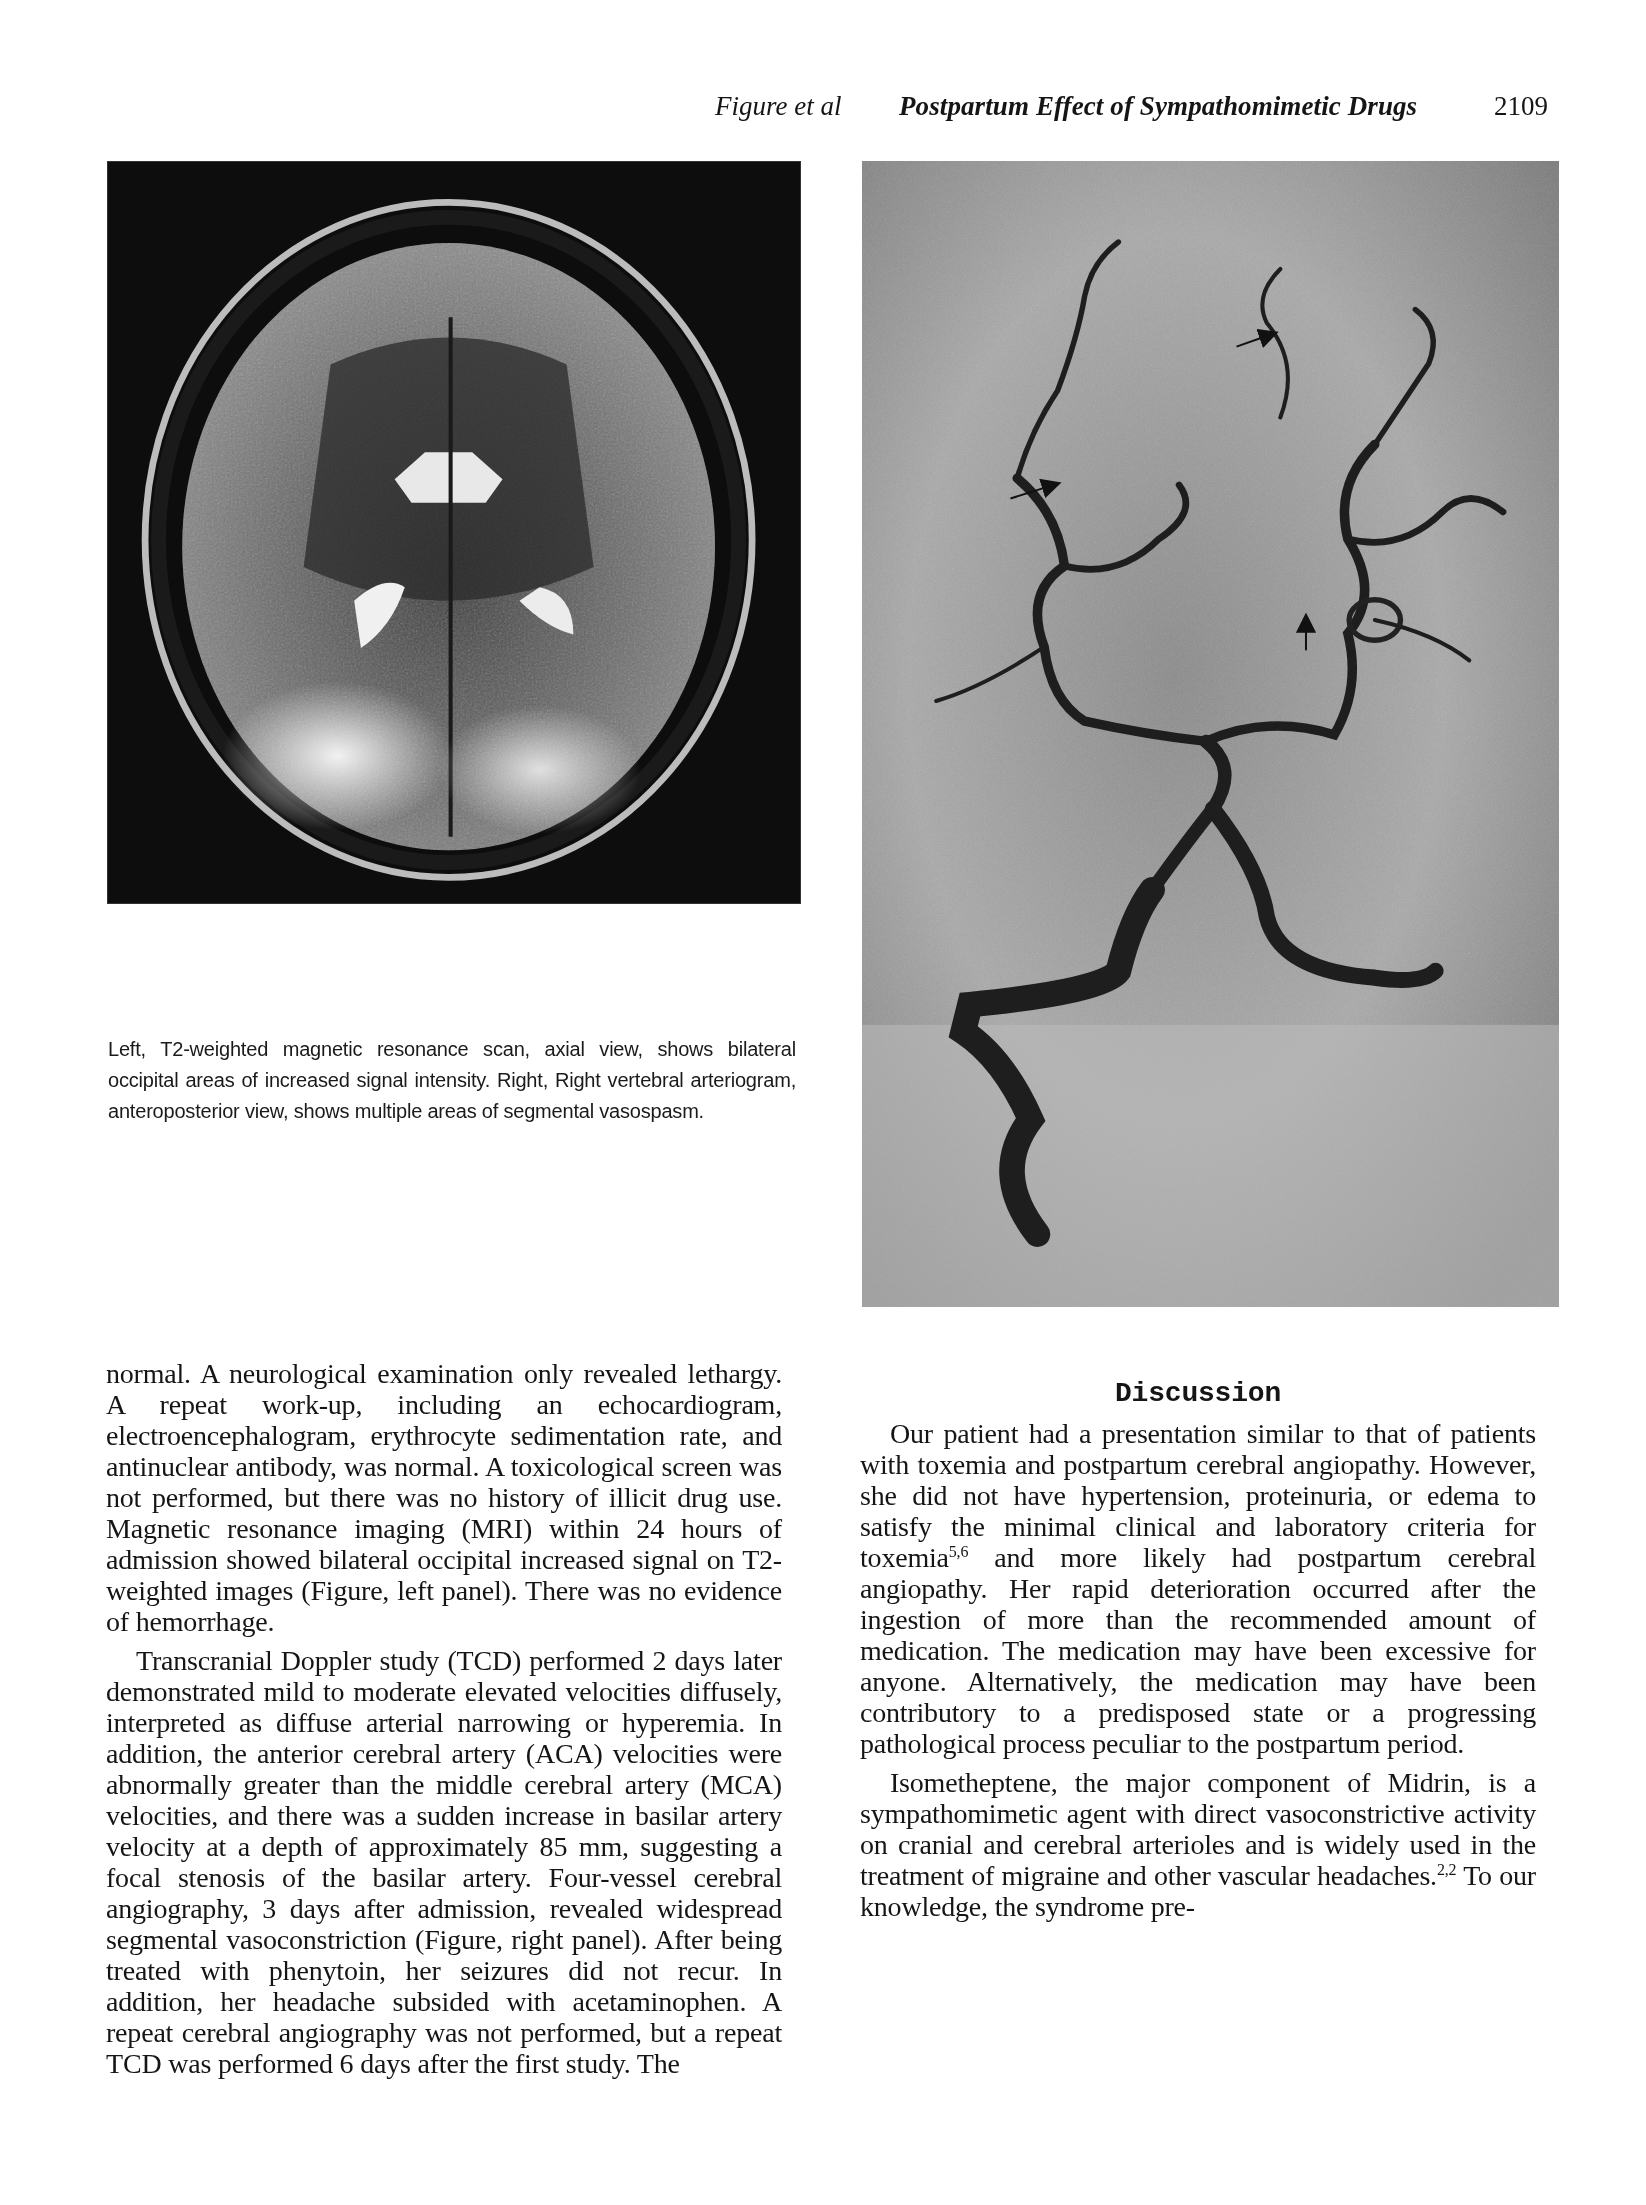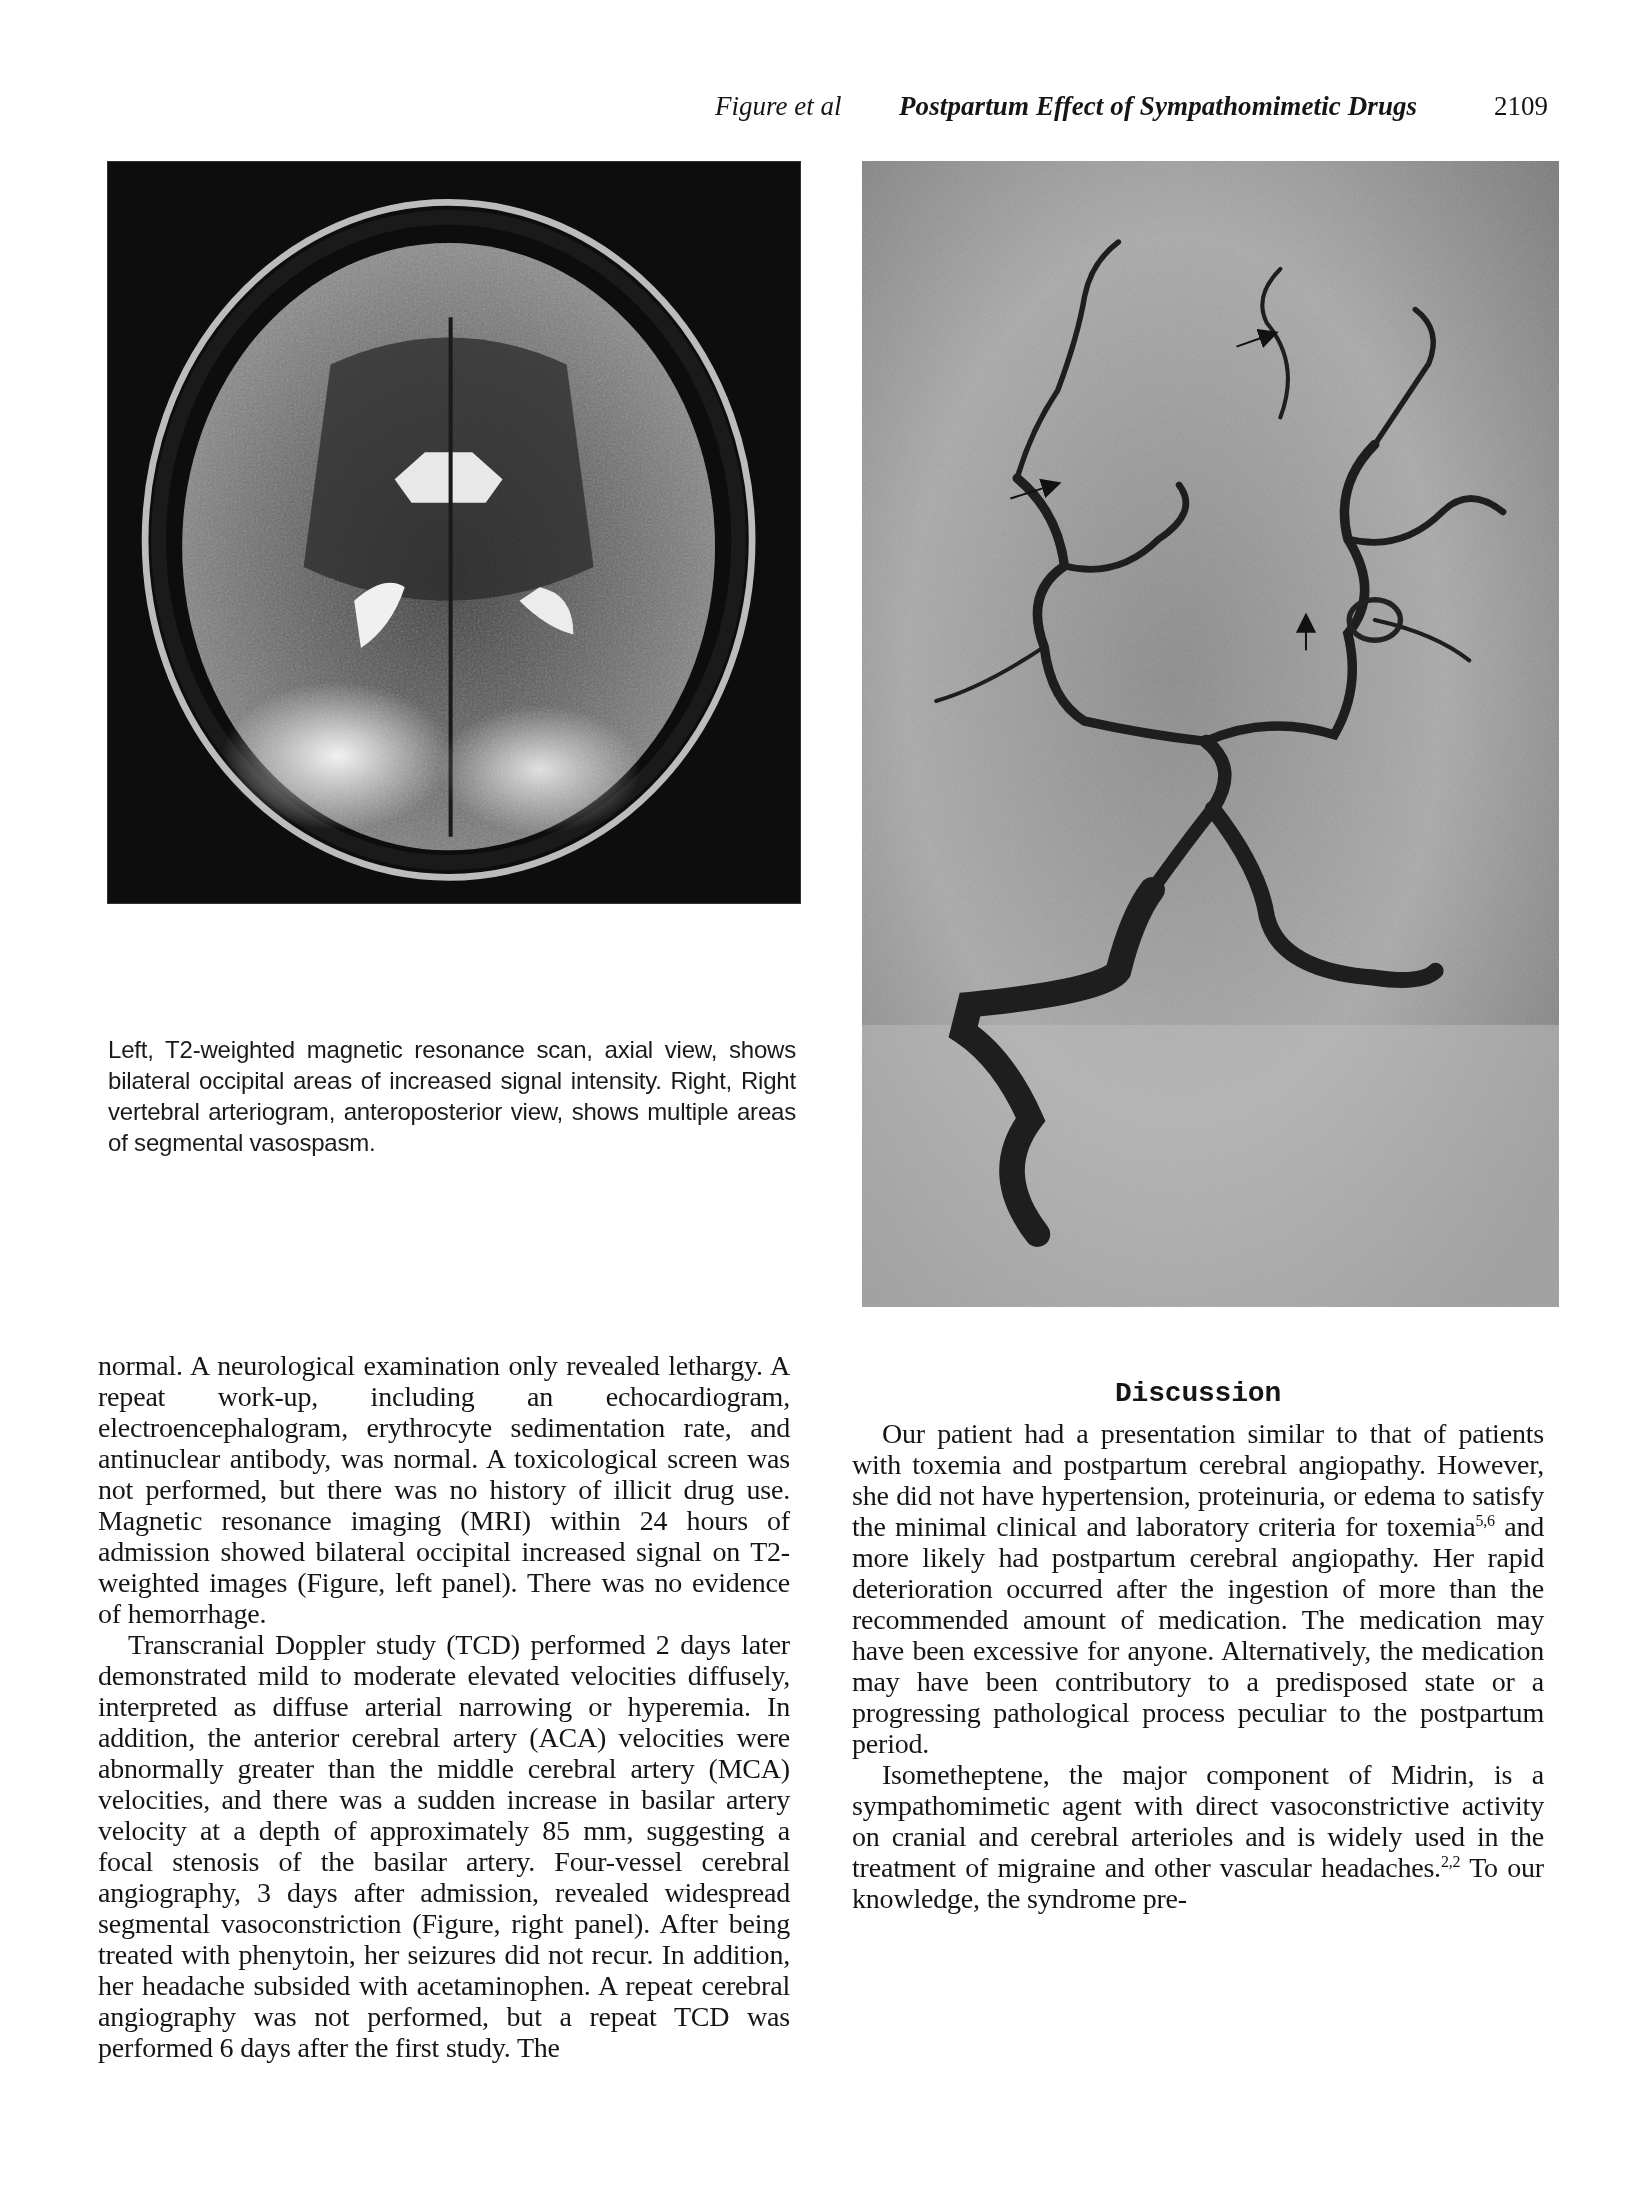--- a/index.html
+++ b/index.html
@@ -23,32 +23,32 @@
 
   
   .angio-panel {
     position: absolute; left: 862px; top: 161px; width: 697px; height: 1146px;
     background: #8d8d8d; overflow: hidden;
   }
   .angio-panel svg { width: 100%; height: 100%; display: block; }
 
   .caption {
     position: absolute; left: 108px; top: 1034px; width: 688px;
-    font-family: "Liberation Sans", "DejaVu Sans", sans-serif; font-size: 24px; line-height: 31px;
+    font-family: "Liberation Sans", "DejaVu Sans", sans-serif; font-size: 20px; line-height: 31px;
     text-align: justify; color: #1a1a1a; letter-spacing: -0.2px;
   }
 
   .col {
     position: absolute; top: 1350px; width: 692px;
     font-family: "Liberation Serif", "DejaVu Serif", serif; font-size: 28px; line-height: 31px;
     text-align: justify; hyphens: manual; letter-spacing: -0.2px;
   }
   .col-left { left: 98px; }
   .col-right { left: 852px; }
-  .col p { margin: 0; }
+  .col p { margin: 8px; }
   .col p.indent { text-indent: 30px; }
   .section-heading {
     text-align: center; font-weight: bold; font-size: 28px; line-height: 31px;
     margin: 28px 0 9.4px 0;
     font-family: Liberation Mono, monospace;
   }
   sup { font-size: 16px; line-height: 0; vertical-align: 10px; }
 </style>
 </head>
 <body>

